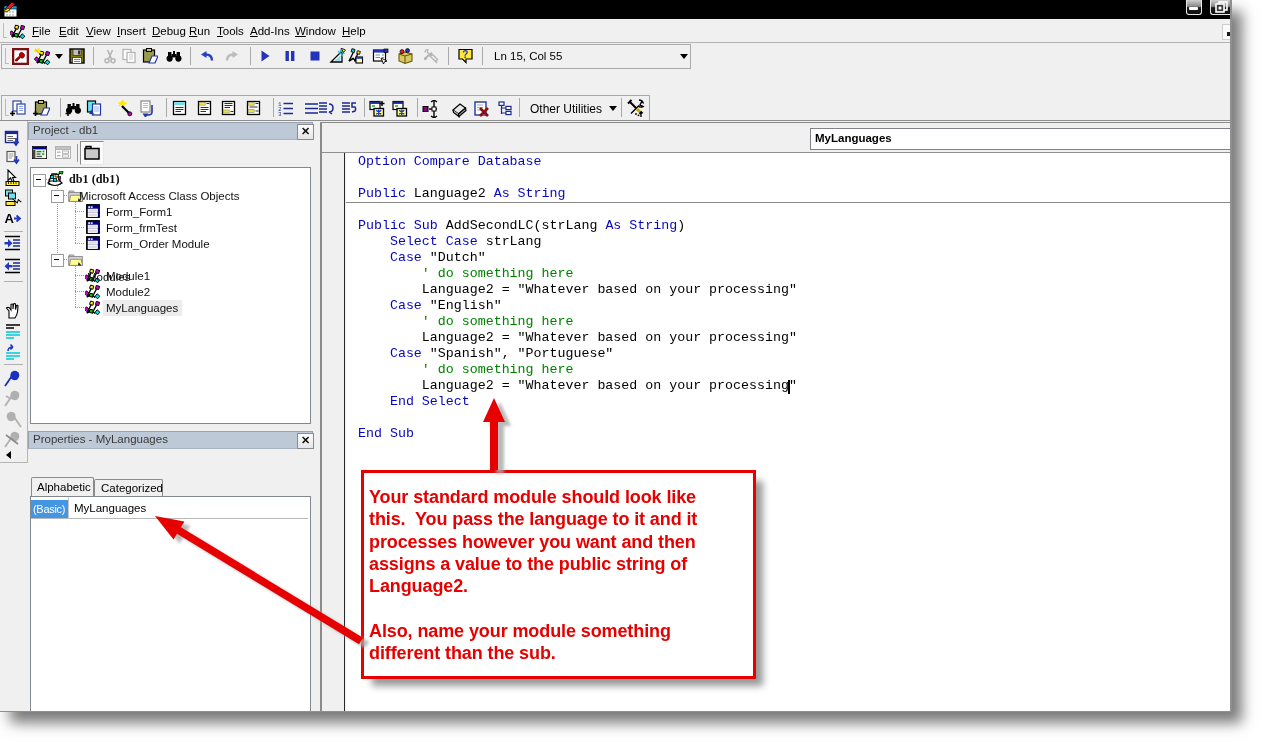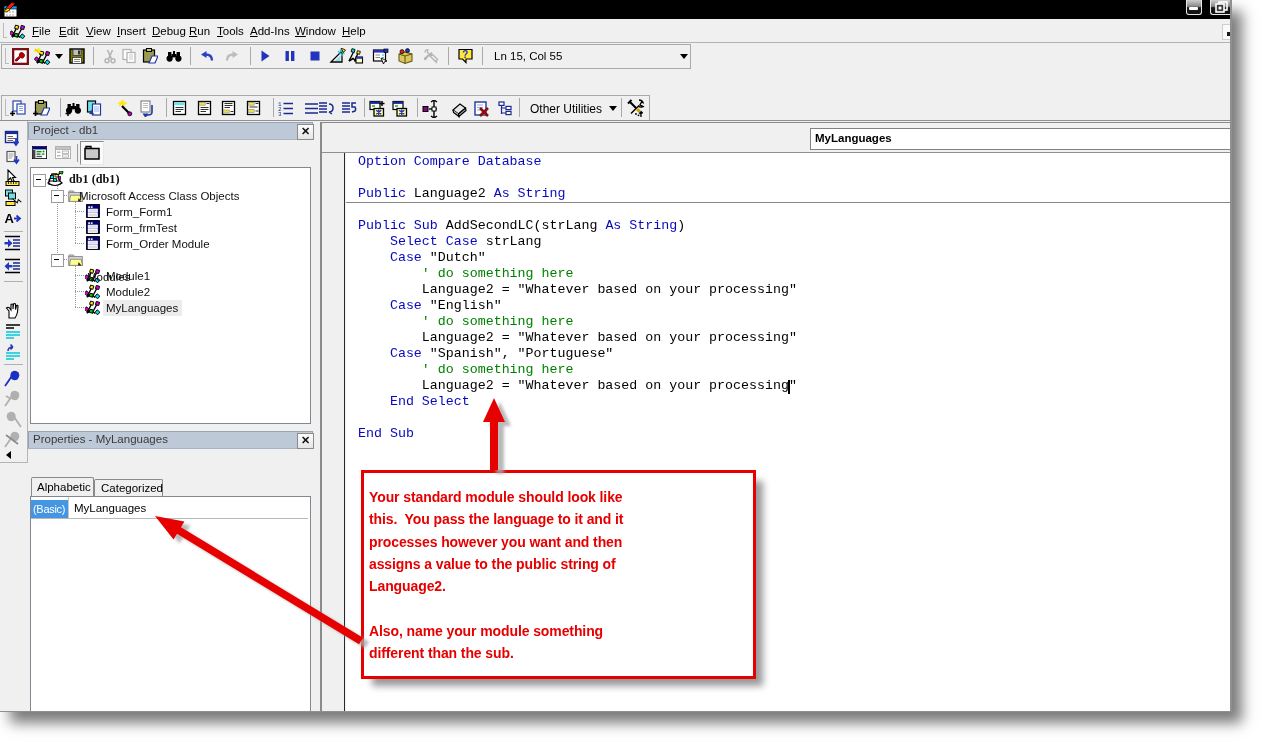--- a/index.html
+++ b/index.html
@@ -35,21 +35,21 @@
 
 #code{font-family:"Liberation Mono",monospace;font-size:13.3px;line-height:16px;white-space:pre;color:#000;}
 #code .k{color:#0707BE;}
 #code .c{color:#008200;}
 .combo{background:#fff;border:1px solid #7f8389;}
 .ddbtn{background:#f0f0f0;border:1px solid #9a9a9a;}
 .ddbtn:after{content:"";position:absolute;left:4px;top:6px;border:4px solid transparent;border-top:5px solid #000;}
 
 #rbox{left:361px;top:470px;width:389px;height:203px;background:#fff;border:3px solid #e60000;
  box-shadow:9px 9px 7px -2px rgba(0,0,0,0.4);}
-#rbox .t{position:absolute;left:5px;top:13px;width:382px;font-size:14px;line-height:22.35px;
+#rbox .t{position:absolute;left:5px;top:13px;width:382px;font-size:18px;line-height:22.35px;
  font-weight:bold;color:#e60000;letter-spacing:-0.1px;}
 </style>
 </head>
 <body>
 <svg width="0" height="0" style="position:absolute">
   <defs>
     <g id="folder">
       <path d="M1 4 L1 2 L5.5 2 L6.5 4" fill="#d8d8d8" stroke="#8a8a8a" stroke-width="1"></path>
       <rect x="0.7" y="3.6" width="13.6" height="8.8" fill="#dcdcdc" stroke="#8a8a8a" stroke-width="1"></rect>
       <path d="M2.6 6.2 L13.2 6.2 L14.6 12.4 L1.4 12.4 Z" fill="#ffff8c" stroke="#8a8a8a" stroke-width="1"></path>

